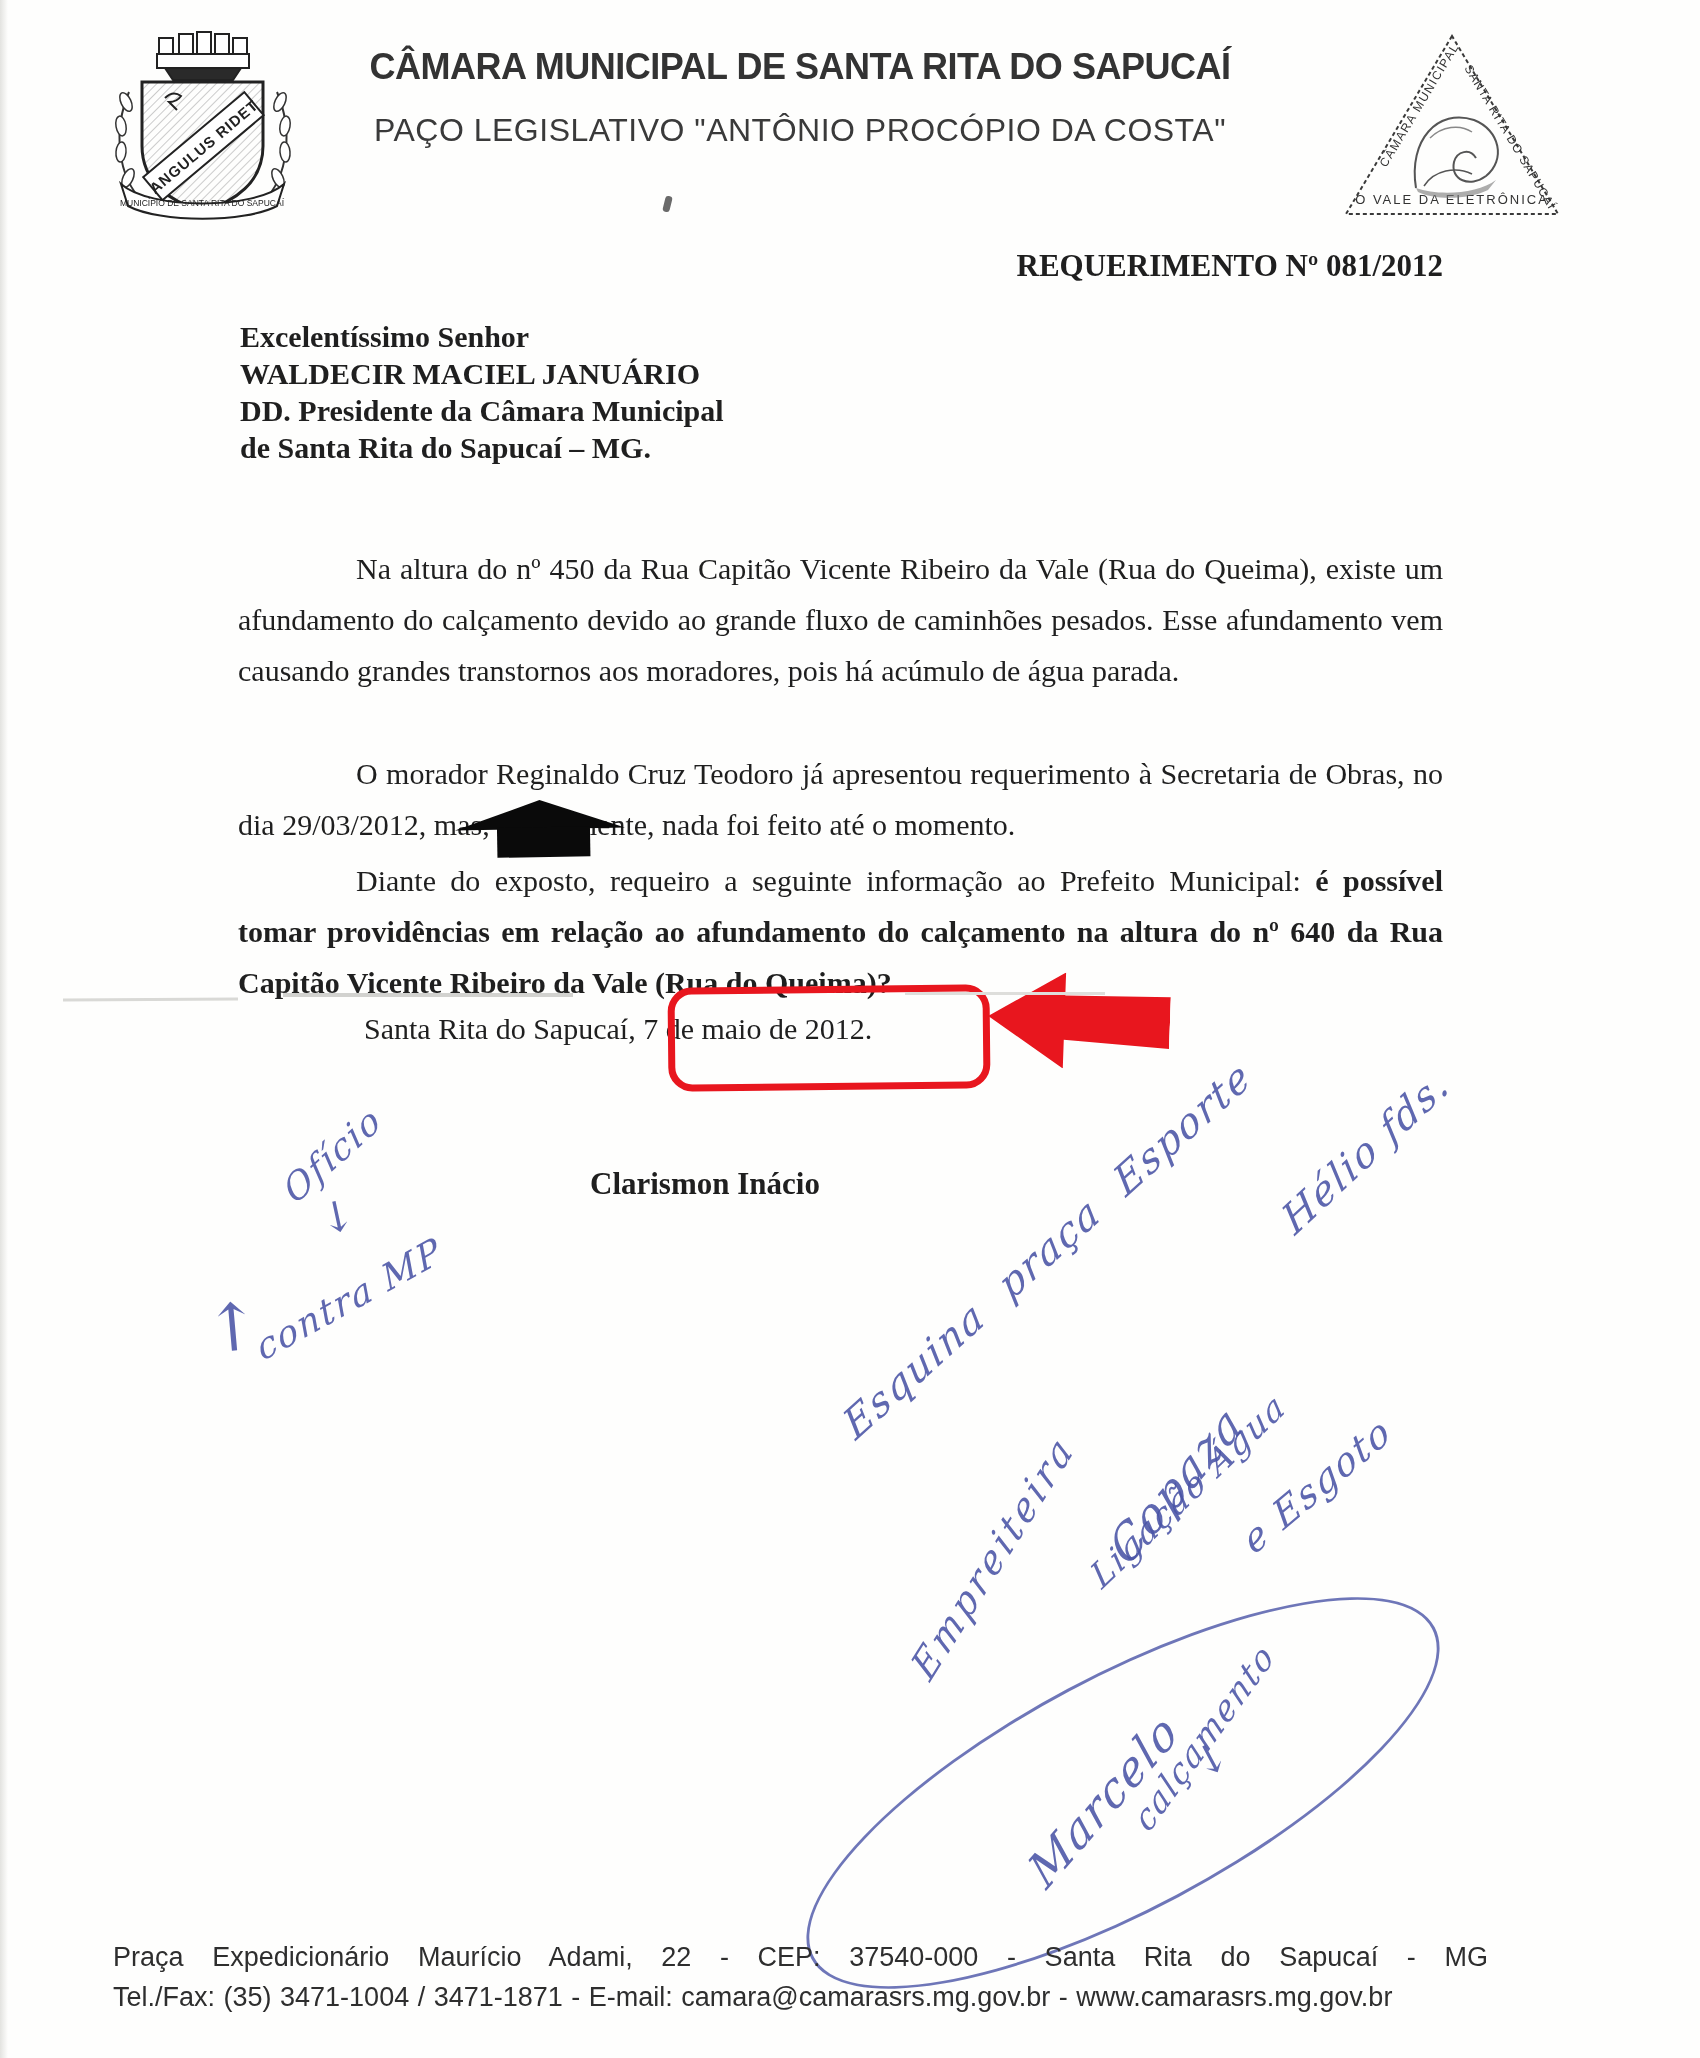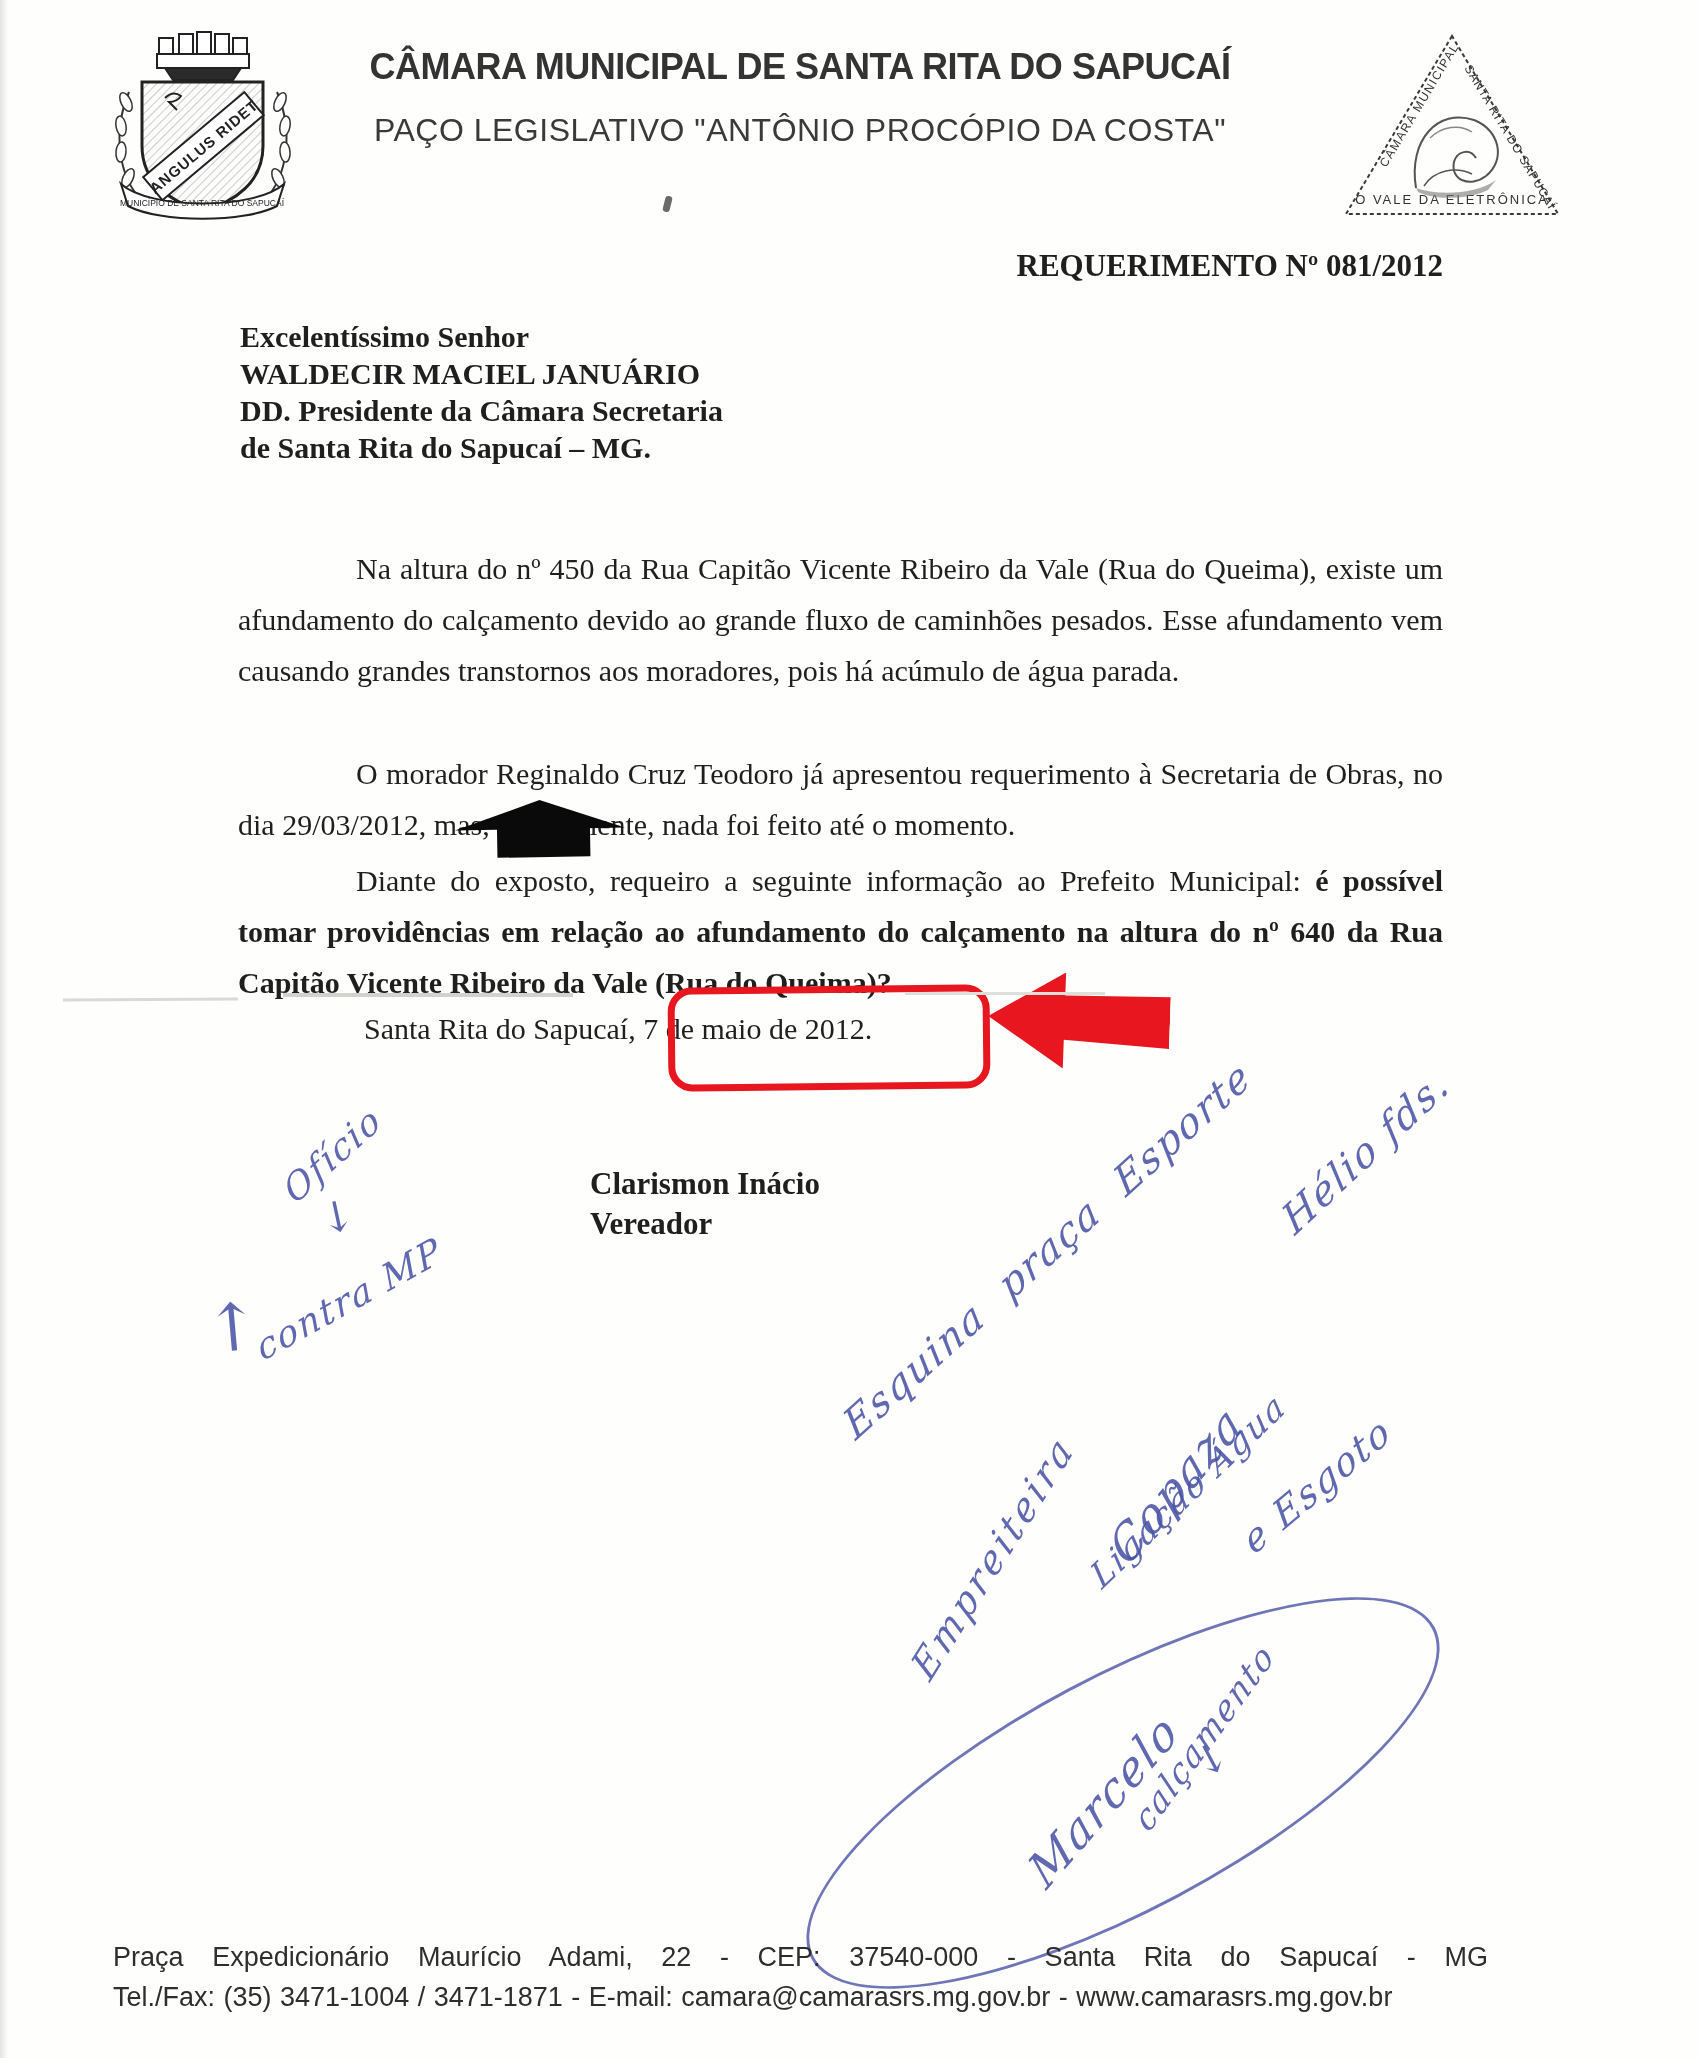--- a/index.html
+++ b/index.html
@@ -134,21 +134,21 @@
       <path d="M92,108 C104,96 122,94 134,102" stroke-width="1.5" stroke="#888"></path>
     </g>
     <path d="M78,158 C100,166 140,164 158,150 L150,160 C130,170 96,170 80,162 Z" fill="#777" opacity="0.6"></path>
   </svg>
 
   <div class="abs doc-title">REQUERIMENTO Nº 081/2012</div>
 
   <div class="abs addressee">
     <div>Excelentíssimo Senhor</div>
     <div>WALDECIR MACIEL JANUÁRIO</div>
-    <div>DD. Presidente da Câmara Secretaria</div>
+    <div>DD. Presidente da Câmara Municipal</div>
     <div>de Santa Rita do Sapucaí – MG.</div>
   </div>
 
   <div class="abs para p1">Na altura do nº 450 da Rua Capitão Vicente Ribeiro da Vale (Rua do Queima), existe um afundamento do calçamento devido ao grande fluxo de caminhões pesados. Esse afundamento vem causando grandes transtornos aos moradores, pois há acúmulo de água parada.</div>
 
   <div class="abs para p2">O morador Reginaldo Cruz Teodoro já apresentou requerimento à Secretaria de Obras, no dia 29/03/2012, mas, infelizmente, nada foi feito até o momento.</div>
 
   <div class="abs black-arrow">
     <div class="head"></div>
     <div class="stem"></div>
@@ -160,21 +160,20 @@
 
   <div class="abs dateline">
     <span>Santa Rita do Sapucaí</span><span>, 7 de maio de 2012.</span>
   </div>
 
   <div class="abs red-box"></div>
   <div class="abs red-arrow"></div>
 
   <div class="abs signature">
     <div>Clarismon Inácio</div>
-    <div>Vereador</div>
   </div>
 
   <div class="abs hw hw-oficio">Ofício</div>
   <div class="abs hw hw-arrow-sm">↓</div>
   <div class="abs hw hw-contra">contra MP</div>
   <div class="abs hw hw-arrow-up">↑</div>
   <div class="abs hw hw-esquina">Esquina praça Esporte</div>
   <div class="abs hw hw-helio">Hélio fds.</div>
   <div class="abs hw hw-empreiteira">Empreiteira</div>
   <div class="abs hw hw-copaza">Copaza</div>

